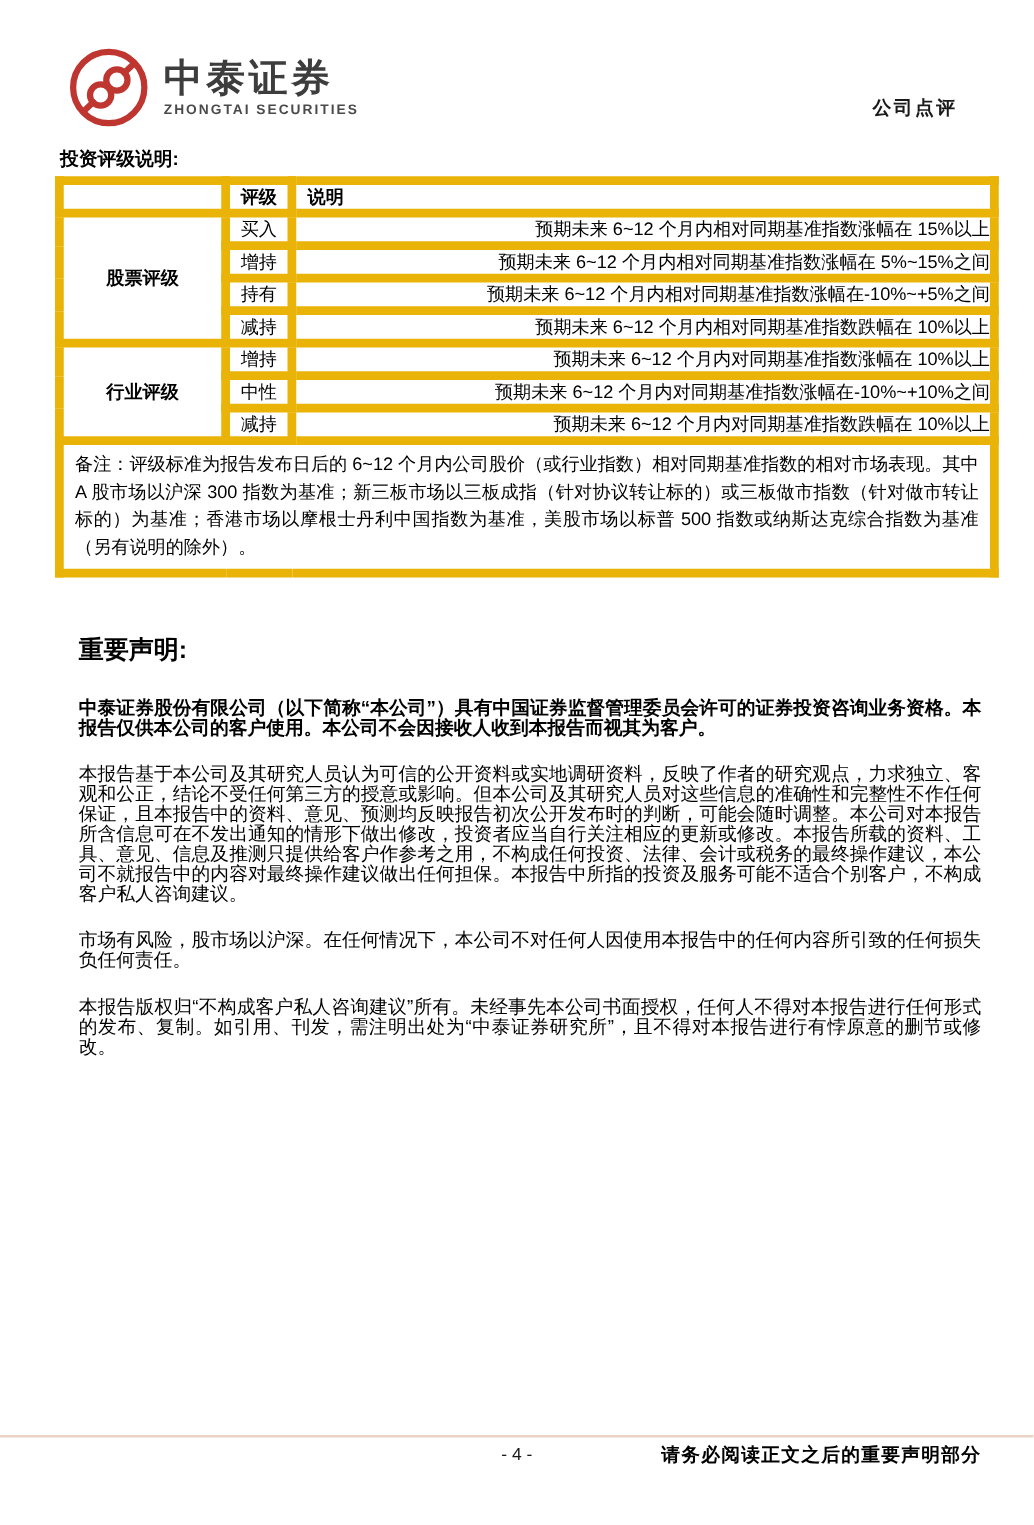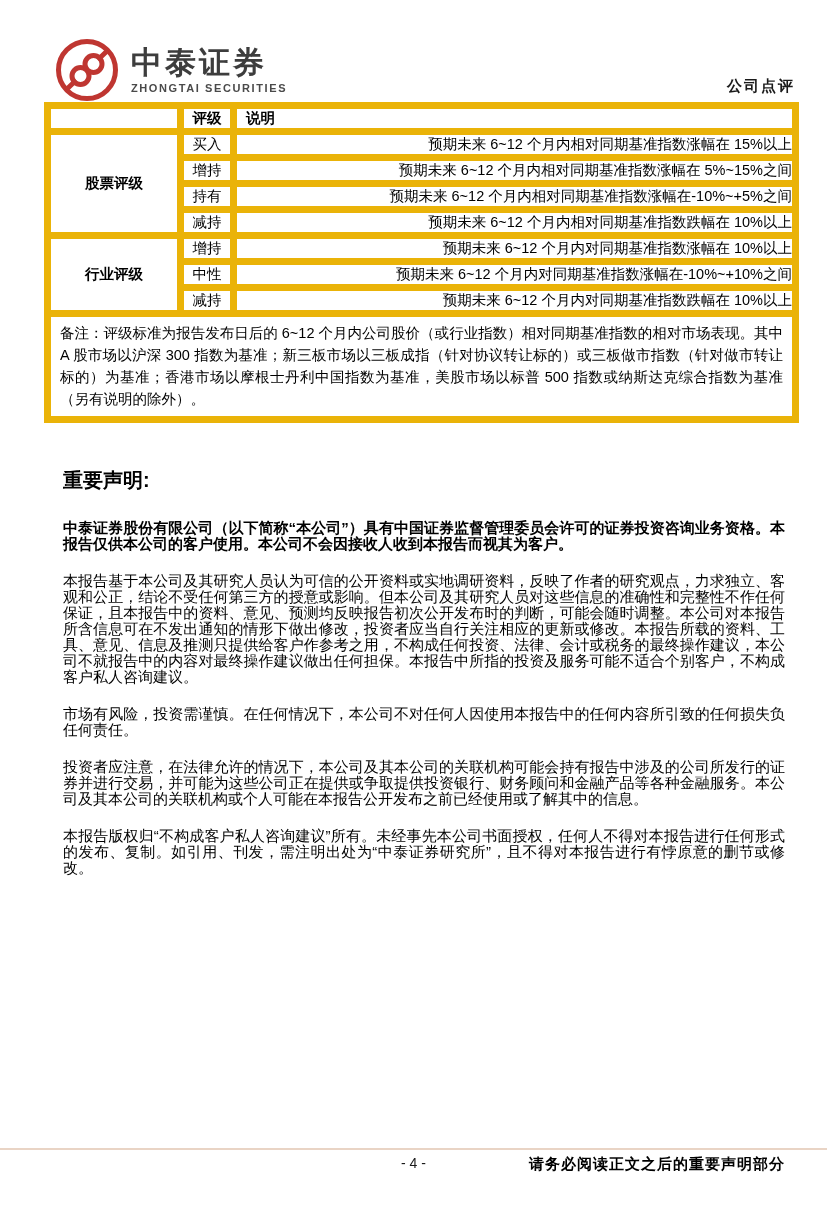--- a/index.html
+++ b/index.html
@@ -12,21 +12,21 @@
     height: 1220px;
     background: #ffffff;
     overflow: hidden;
   }
 
   
   .header {
     display: flex;
     justify-content: space-between;
     align-items: flex-end;
-    padding: 36px 32px 0 55px;
+    padding: 36px 61px 0 55px;
     height: 102px;
   }
   .logo { display: flex; align-items: center; gap: 12px; }
   .logo-mark { width: 64px; height: 64px; flex: 0 0 auto; }
   .logo-text { display: flex; flex-direction: column; }
   .logo-cn {
     font-size: 31px;
     font-weight: bold;
     color: #3d3d3d;
     letter-spacing: 3px;
@@ -148,20 +148,21 @@
         <line x1="44.5" y1="20.2" x2="51" y2="14" stroke="#bf3631" stroke-width="5" stroke-linecap="round"></line>
       </svg>
       <div class="logo-text">
         <div class="logo-cn">中泰证券</div>
         <div class="logo-en">ZHONGTAI SECURITIES</div>
       </div>
     </div>
     <div class="report-type">公司点评</div>
   </div>
 
+  <div class="rating-title">投资评级说明:</div>
 
   <table class="rating-table">
     <tbody>
         <tr>
       <td class="col-cat"></td>
       <th class="col-rate th-rate">评级</th>
       <th class="th-desc">说明</th>
     </tr>
     <tr>
       <td class="cell-cat" rowspan="4">股票评级</td>
@@ -196,22 +197,21 @@
     <tr>
       <td class="cell-note" colspan="3">备注：评级标准为报告发布日后的 6~12 个月内公司股价（或行业指数）相对同期基准指数的相对市场表现。其中 A 股市场以沪深 300 指数为基准；新三板市场以三板成指（针对协议转让标的）或三板做市指数（针对做市转让标的）为基准；香港市场以摩根士丹利中国指数为基准，美股市场以标普 500 指数或纳斯达克综合指数为基准（另有说明的除外）。</td>
     </tr>
   </tbody>
     </table>
 
   <div class="statement">
     <div class="stmt-title">重要声明:</div>
     <p class="bold">中泰证券股份有限公司（以下简称“本公司”）具有中国证券监督管理委员会许可的证券投资咨询业务资格。本报告仅供本公司的客户使用。本公司不会因接收人收到本报告而视其为客户。</p>
     <p>本报告基于本公司及其研究人员认为可信的公开资料或实地调研资料，反映了作者的研究观点，力求独立、客观和公正，结论不受任何第三方的授意或影响。但本公司及其研究人员对这些信息的准确性和完整性不作任何保证，且本报告中的资料、意见、预测均反映报告初次公开发布时的判断，可能会随时调整。本公司对本报告所含信息可在不发出通知的情形下做出修改，投资者应当自行关注相应的更新或修改。本报告所载的资料、工具、意见、信息及推测只提供给客户作参考之用，不构成任何投资、法律、会计或税务的最终操作建议，本公司不就报告中的内容对最终操作建议做出任何担保。本报告中所指的投资及服务可能不适合个别客户，不构成客户私人咨询建议。</p>
-    <p>市场有风险，投资需谨慎。在任何情况下，本公司不对任何人因使用本报告中的任何内容所引致的任何损失负任何责任。</p>
-    <p>投资者应注意，在法律允许的情况下，本公司及其本公司的关联机构可能会持有报告中涉及的公司所发行的证券并进行交易，并可能为这些公司正在提供或争取提供投资银行、财务顾问和金融产品等各种金融服务。本公司及其本公司的关联机构或个人可能在本报告公开发布之前已经使用或了解其中的信息。</p>
+    <p>市场有风险，股市场以沪深。在任何情况下，本公司不对任何人因使用本报告中的任何内容所引致的任何损失负任何责任。</p>
     <p>本报告版权归“不构成客户私人咨询建议”所有。未经事先本公司书面授权，任何人不得对本报告进行任何形式的发布、复制。如引用、刊发，需注明出处为“中泰证券研究所”，且不得对本报告进行有悖原意的删节或修改。</p>
   </div>
 
   <div class="footer-line"></div>
   <div class="footer">
     <span class="page-num">- 4 -</span>
     <span class="footer-notice">请务必阅读正文之后的重要声明部分</span>
   </div>
 
 </div>

